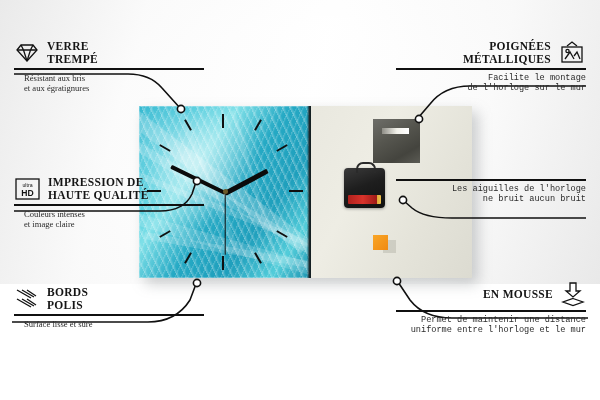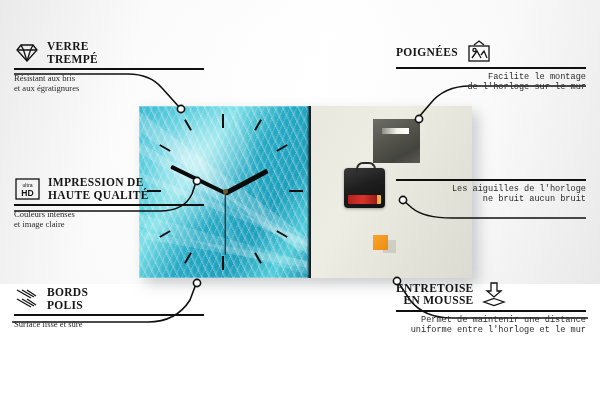--- a/index.html
+++ b/index.html
@@ -72,28 +72,28 @@
   }
   .foam-sh{position:absolute;left:72px;top:134px;width:13px;height:13px;background:rgba(160,160,150,.35);}
 
   .tick{position:absolute;background:#101010;}
   .hand{position:absolute;background:#0b0b0b;transform-origin:0 50%;border-radius:1px;}
   .hub{position:absolute;width:5px;height:5px;border-radius:50%;background:#6b5a2a;}
 
   
   .callout{position:absolute;width:190px;}
   .callout .head{display:flex;align-items:center;gap:7px;}
-  .callout.right .head{justify-content:flex-start;}
+  .callout.right .head{justify-content:flex-end;}
   .ttl{
     font-weight:700;font-size:11.5px;line-height:12.5px;color:#151515;
     letter-spacing:.3px;text-transform:uppercase;
   }
   .callout.right .ttl{text-align:right;}
   .rule{height:1.6px;background:#101010;margin:3px 0 3px;}
-  .desc{font-size:8.6px;line-height:10.4px;color:#2b2b2b;}
+  .desc{font-size:8.6px;line-height:10.4px;color:#2b2b2b;margin-left:10px;}
   .callout.right .desc{text-align:right;font-family:Liberation Mono, monospace;}
   .ico{flex:0 0 auto;display:block;}
 
   svg.lines{position:absolute;inset:0;width:600px;height:400px;overflow:visible;}
 </style>
 </head>
 <body>
 
 <div class="stage">
 
@@ -211,20 +211,21 @@
       </div>
     </div>
     <div class="rule"></div>
     <div class="desc">Surface lisse et sûre</div>
   </div>
 
   <div class="callout right" style="left:396px;top:40px;">
     <div class="head">
       <div>
         <div class="ttl">POIGNÉES</div>
+        <div class="ttl">MÉTALLIQUES</div>
       </div>
       <svg class="ico" width="28" height="24" viewBox="0 0 28 24">
         <g fill="none" stroke="#121212" stroke-width="1.3">
           <path d="M9 5 L14 1 L19 5"></path>
           <rect x="4" y="6" width="20" height="15"></rect>
           <path d="M7 18 L12 11 L16 18 M16 15 L19 11 L22 18"></path>
           <circle cx="9.5" cy="10" r="1.6"></circle>
         </g>
       </svg>
     </div>
@@ -235,21 +236,20 @@
 
   <div class="callout right" style="left:396px;top:176px;">
     <div class="rule"></div>
     <div class="desc">Les aiguilles de l'horloge</div>
     <div class="desc">ne bruit aucun bruit</div>
   </div>
 
   <div class="callout right" style="left:396px;top:281px;">
     <div class="head">
       <div>
-        <div class="ttl">ENTRETOISE</div>
         <div class="ttl">EN MOUSSE</div>
       </div>
       <svg class="ico" width="26" height="26" viewBox="0 0 26 26">
         <g fill="none" stroke="#121212" stroke-width="1.3">
           <path d="M10 2 H16 V10 H20 L13 16 L6 10 H10 Z"></path>
           <path d="M13 17.5 L23 21 L13 24.5 L3 21 Z"></path>
         </g>
       </svg>
     </div>
     <div class="rule"></div>

